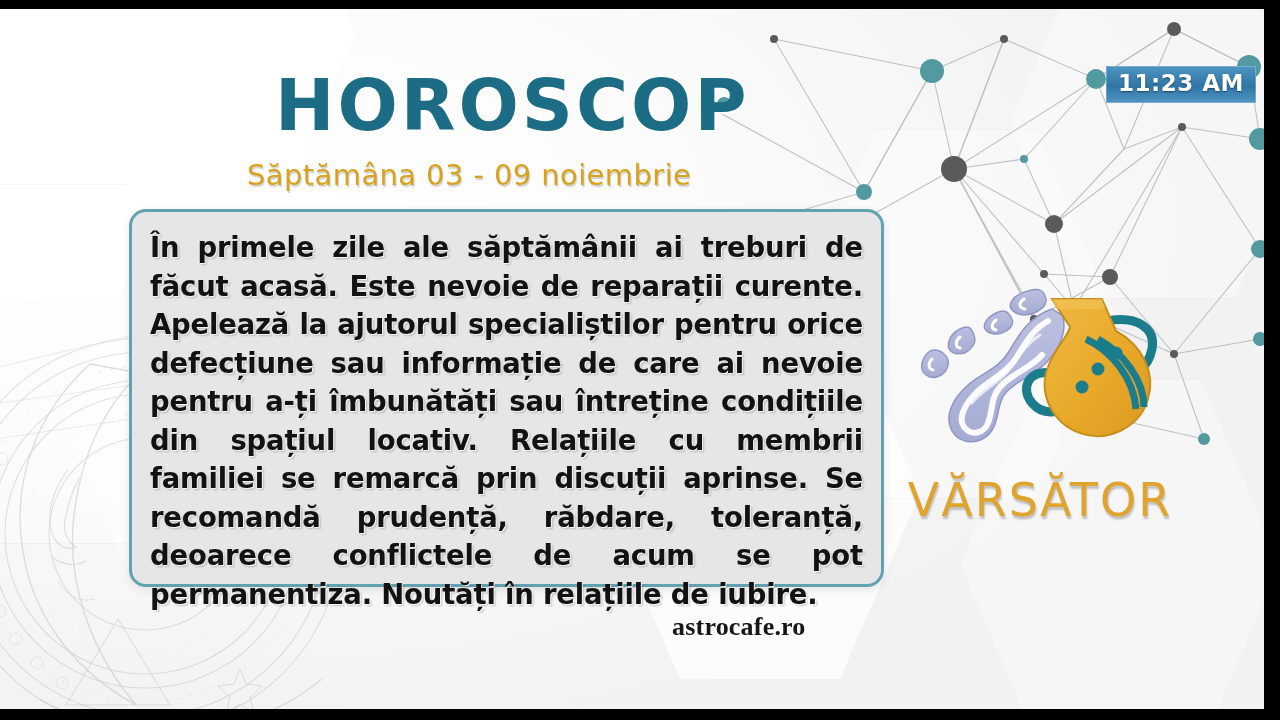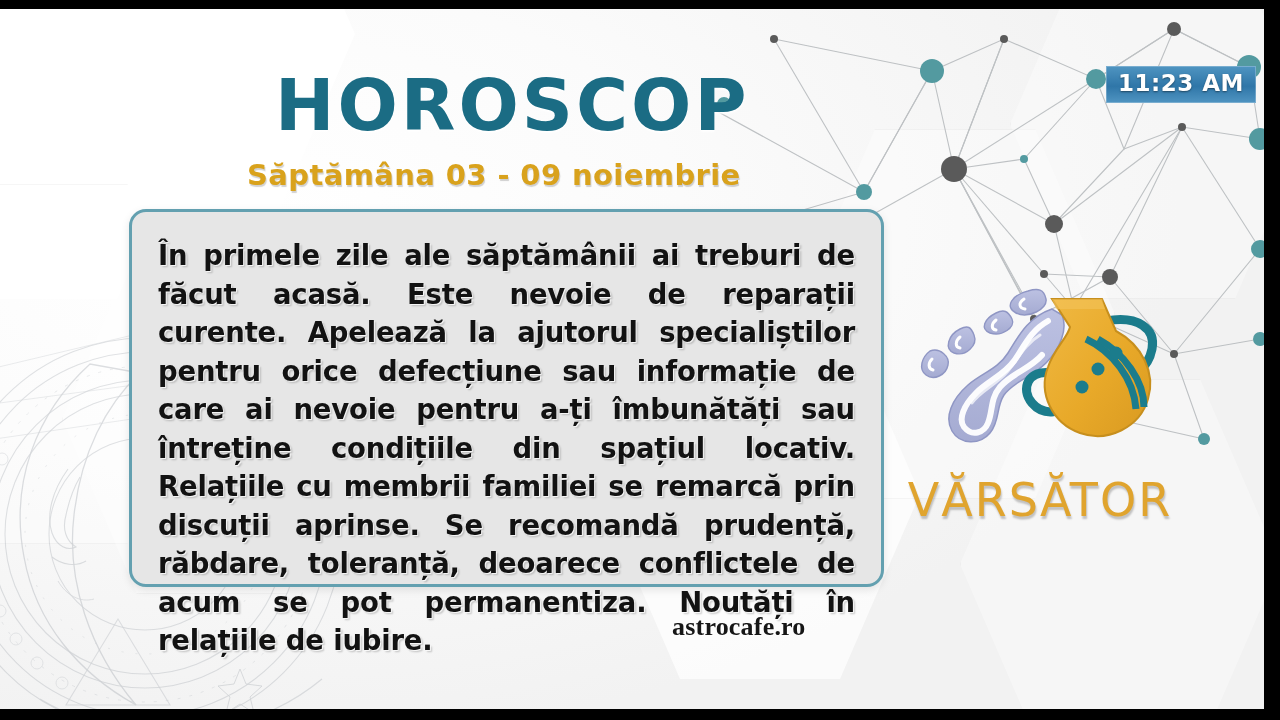--- a/index.html
+++ b/index.html
@@ -65,21 +65,21 @@
   
   #title {
     position:absolute; left:275px; top:61px; z-index:20;
     font-size:71px; font-weight:bold; letter-spacing:3px;
     color:#1b6c84; line-height:1;
     font-family:"DejaVu Sans", sans-serif;
     text-shadow:0 2px 2px rgba(255,255,255,0.9);
   }
   #subtitle {
     position:absolute; left:247px; top:152px; z-index:20;
-    font-size:29px; font-weight:bold; letter-spacing:0.4px;
+    font-size:29px; font-weight:normal; letter-spacing:0.4px;
     color:#d9a21c; line-height:1;
     font-family:"DejaVu Sans", sans-serif;
     text-shadow:1px 2px 1px rgba(0,0,0,0.18);
   }
 
   
   #clock {
     position:absolute; left:1106px; top:57px; z-index:40;
     padding:5px 11px 7px 11px;
     background:linear-gradient(180deg,#4e93c0 0%, #2f76a8 55%, #4e93c0 100%);
@@ -93,21 +93,21 @@
   
   #panel {
     position:absolute; left:129px; top:200px; width:755px; height:378px; z-index:25;
     background:#e6e6e6;
     border:3px solid #63a0b0;
     border-radius:17px;
     box-shadow:0 3px 9px rgba(0,0,0,0.10);
     padding:16px 18px 10px 18px;
   }
   #panel p {
-    margin:8px;
+    margin:0;
     font-family:"DejaVu Sans", sans-serif;
     font-size:27.5px;
     font-weight:bold;
     line-height:38.5px;
     color:#121212;
     text-align:justify;
     text-justify:inter-word;
     letter-spacing:-0.2px;
     text-shadow:1px 1px 1px rgba(255,255,255,0.95), 2px 2px 2px rgba(0,0,0,0.22);
   }

